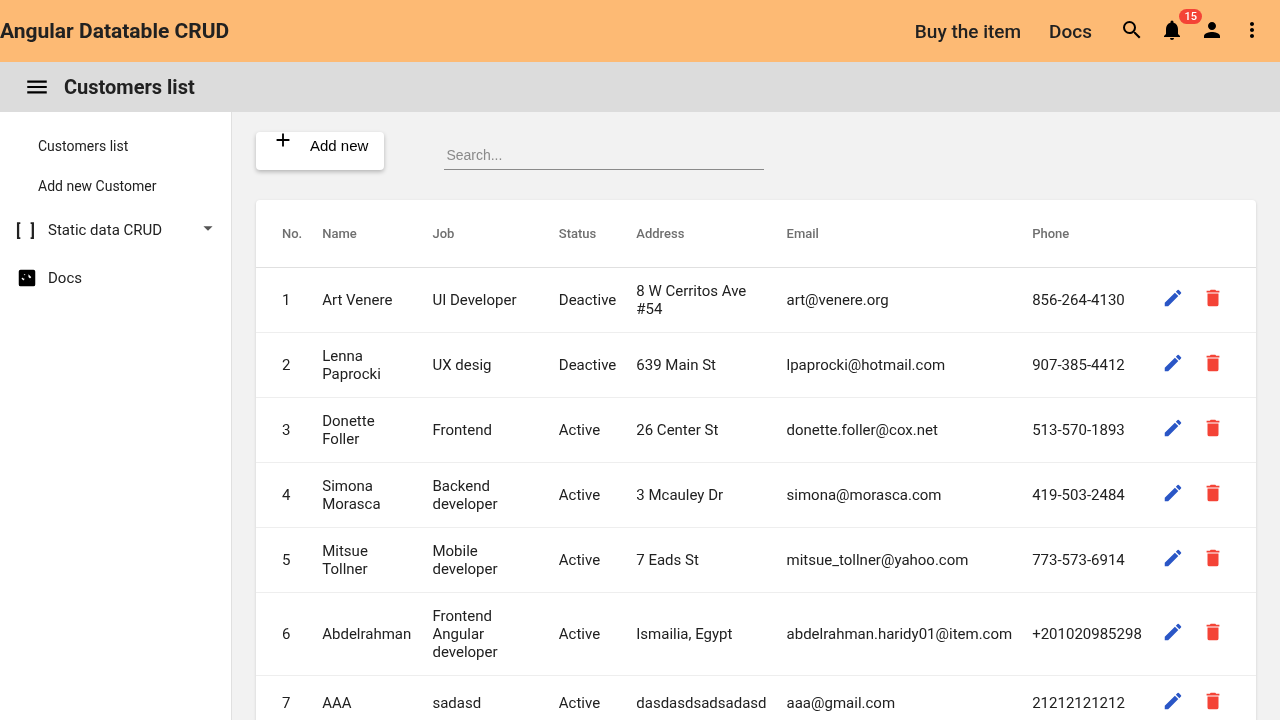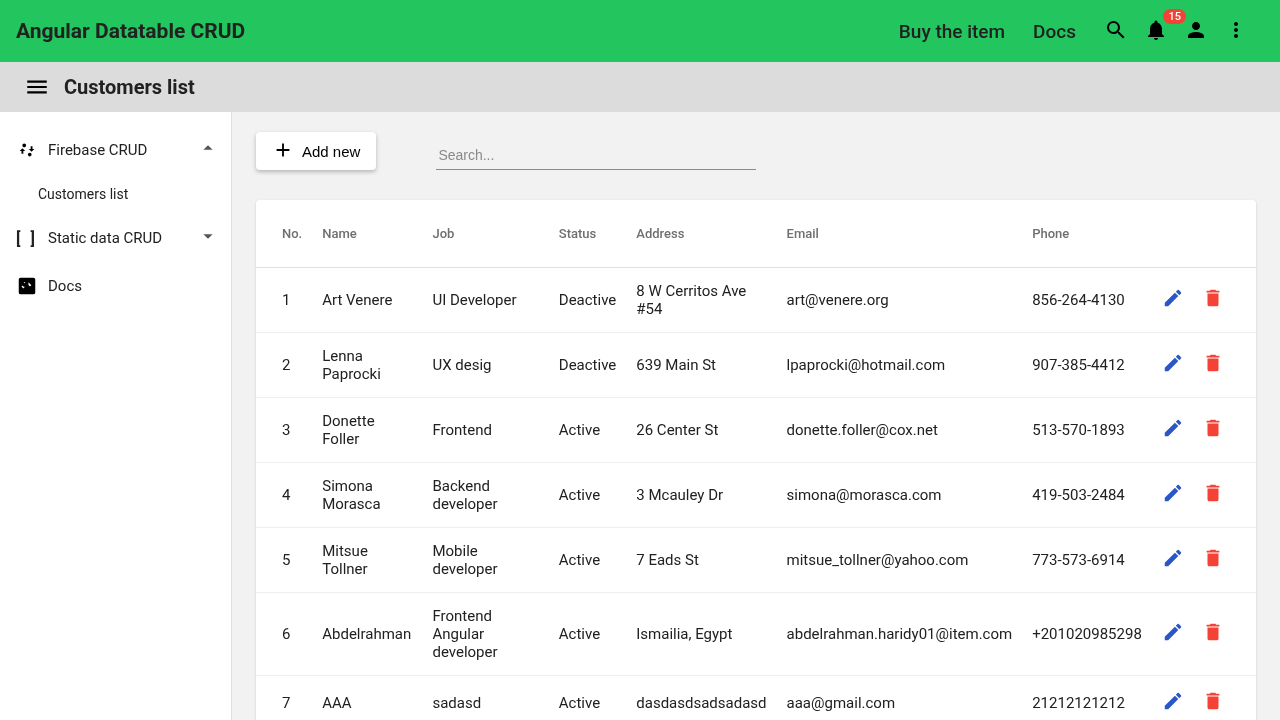--- a/index.html
+++ b/index.html
@@ -1,39 +1,39 @@
 <!DOCTYPE html>
 <html><head>
 <meta charset="utf-8">
 <style>
   * { box-sizing: border-box; margin: 0; padding: 0; }
   body { font-family: Roboto, "Helvetica Neue", Arial, sans-serif; font-size: 14px; color: #212121; background: #f2f2f2; width:1280px; height:720px; overflow:hidden; }
   
-  .toolbar { height:62px; background:#22c55e; display:flex; align-items:center; padding:0 16px; }
+  .toolbar { height:62px; background:#fdba74; display:flex; align-items:center; padding:0 0; }
   .toolbar .title { font-size:21px; font-weight:700; }
   .toolbar .spacer { flex:1; }
   .toolbar .link { font-size:19px; font-weight:500; margin-right:28px; cursor:pointer; }
   .icon-btn { width:40px; height:40px; display:flex; align-items:center; justify-content:flex-start; cursor:pointer; border-radius:50%; position:relative; }
   .icon-btn svg { width:24px; height:24px; fill:#000; }
   .badge { position:absolute; top:-2px; right:-2px; background:#f44336; color:#fff; font-size:11px; font-weight:500; border-radius:10px; padding:1px 5px; min-width:18px; text-align:center; }
   
   .subbar { height:50px; background:#dcdcdc; display:flex; align-items:center; padding:0 24px; }
   .subbar .menu-icon { width:26px; height:26px; margin-right:14px; cursor:pointer; }
   .subbar .menu-icon svg { width:26px; height:26px; }
   .subbar h2 { font-size:20px; font-weight:700; }
   
   .layout { display:flex; height:calc(720px - 62px - 50px); }
   .sidebar { width:232px; background:#fff; border-right:1px solid #e0e0e0; padding-top:14px; }
   .snav-item { display:flex; align-items:center; height:48px; padding:0 16px; cursor:pointer; font-size:15px; position:relative; }
   .snav-item .nav-icon { width:22px; height:22px; margin-right:10px; display:flex; align-items:center; justify-content:center;}
   .snav-item .chev { position:absolute; right:12px; }
   .snav-sub { padding-left:38px; height:40px; display:flex; align-items:center; font-size:14px; cursor:pointer; }
   .content { flex:1; padding:20px 24px; background:#f2f2f2; overflow:auto; }
   .actions-row { display:flex; align-items:flex-end; gap:60px; margin-bottom:30px; }
-  .add-btn { background:#fff; border:none; border-radius:4px; height:38px; padding:16px 16px; display:flex; align-items:center; font-size:15px; font-weight:500; box-shadow:0 2px 4px rgba(0,0,0,0.25); cursor:pointer; gap:8px; }
+  .add-btn { background:#fff; border:none; border-radius:4px; height:38px; padding:16px 16px; display:flex; align-items:flex-end; font-size:15px; font-weight:500; box-shadow:0 2px 4px rgba(0,0,0,0.25); cursor:pointer; gap:16px; }
   .add-btn svg { width:22px; height:22px; }
   .search-field { width:320px; border:none; border-bottom:1px solid #8a8a8a; background:transparent; font-size:14px; padding:6px 2px; outline:none; }
   .search-field::placeholder { color:#8a8a8a; }
   
   .card { background:#fff; border-radius:4px; box-shadow:0 1px 3px rgba(0,0,0,0.15); }
   table { width:100%; border-collapse:collapse; }
   thead th { text-align:left; font-size:13px; color:#6f6f6f; font-weight:500; padding:26px 10px; border-bottom:1px solid #e0e0e0; }
   thead th:first-child { padding-left:26px; width:40px; }
   tbody td { padding:14px 10px; font-size:15px; color:#212121; border-bottom:1px solid #eee; }
   tbody td:first-child { padding-left:26px; }
@@ -84,33 +84,25 @@
     <span><svg viewBox="0 0 24 24">
           <path d="M3 18h18v-2H3v2zm0-5h18v-2H3v2zm0-7v2h18V6H3z"></path>
         </svg></span>
   </span>
   <h2>Customers list</h2>
 </div>
 
 <div class="layout">
 
   <div class="sidebar">
-    <div class="snav-item">
-      <span class="nav-icon">
-          <svg viewBox="0 0 24 24">
-            <path d="M9 5c1.1 0 2 .9 2 2s-.9 2-2 2-2-.9-2-2 .9-2 2-2zm6 10c1.1 0 2 .9 2 2s-.9 2-2 2-2-.9-2-2 .9-2 2-2zM4 13l3-3 3 3H8v3H6v-3H4zm16-2l-3 3-3-3h2V8h2v3h2z"></path>
-          </svg>
-        </span>
-      <span>Firebase CRUD</span>
-      <span class="chev"><svg viewBox="0 0 24 24">
-            <path d="M7 14l5-5 5 5z"></path>
-          </svg></span>
-    </div>
     <div class="snav-sub">
         <span>Customers list</span>
+      </div>
+    <div class="snav-sub">
+        <span>Add new Customer</span>
       </div>
 
     <div class="snav-item">
       <span class="nav-icon" style="font-size:16px; font-weight:700; letter-spacing:3px;">[&nbsp;]</span>
       <span>Static data CRUD</span>
       <span class="chev"><svg viewBox="0 0 24 24">
             <path d="M7 10l5 5 5-5z"></path>
           </svg></span>
     </div>
 

